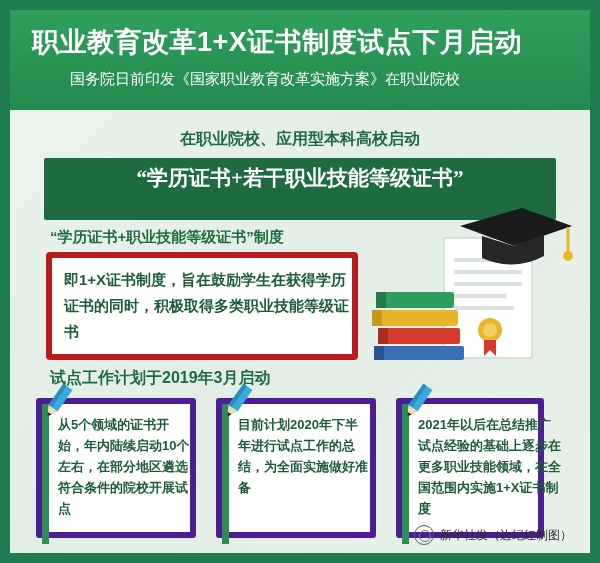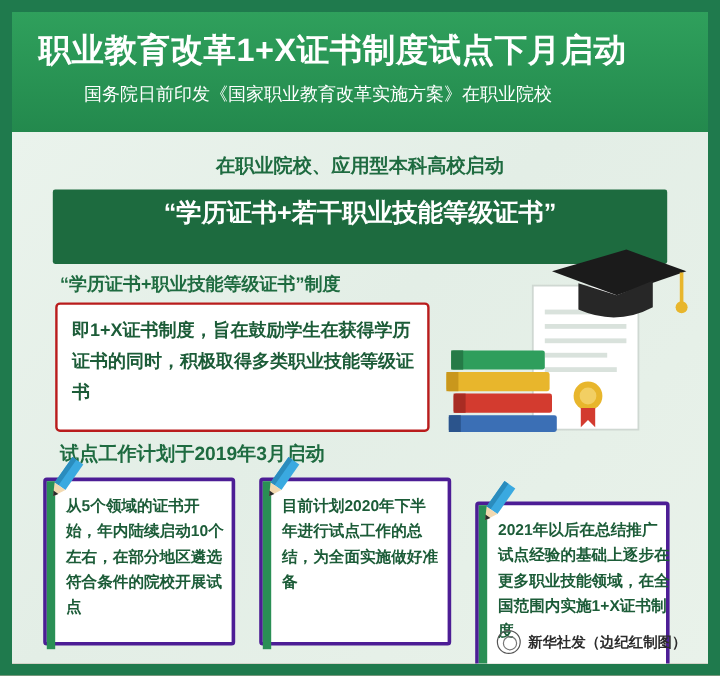--- a/index.html
+++ b/index.html
@@ -5,21 +5,21 @@
   html,body{margin:0;padding:0;}
   body{
     width:600px;height:563px;
     font-family:"Liberation Sans","DejaVu Sans",sans-serif;
     background:#f2f5f2;
     overflow:hidden;
   }
   .poster{
     position:relative;
     width:600px;height:563px;
-    background:#fca5a5;
+    background:#14b8a6;
     box-sizing:border-box;
     border:10px solid #1f7a4d;
     overflow:hidden;
   }
   .inner{
     position:absolute;
     left:0;top:0;right:0;bottom:0;
     background:#ffffff;
   }
   
@@ -61,20 +61,21 @@
     color:#1e6b40;
     font-size:16px;
     font-weight:bold;
     line-height:22px;
   }
   
   .ribbon{
     position:absolute;left:34px;top:48px;width:512px;height:62px;
     background:#1d6b3f;
     border-radius:2px;
+    font-family:Liberation Serif, serif;
   }
   .ribbon-main{
     position:absolute;left:0;top:6px;width:512px;
     text-align:center;
     color:#ffffff;
     font-size:21px;
     font-weight:bold;
     line-height:28px;
     white-space:nowrap;
   }
@@ -89,21 +90,21 @@
   .def-title{
     position:absolute;left:40px;top:118px;
     color:#1e6b40;
     font-size:15px;
     font-weight:bold;
     white-space:nowrap;
   }
   .def-box{
     position:absolute;left:36px;top:142px;width:312px;height:108px;
     background:#ffffff;
-    border:2px solid #b91c1c;
+    border:6px solid #b91c1c;
     border-radius:4px;
     box-sizing:border-box;
   }
   .def-text{
     position:absolute;left:12px;top:9px;width:288px;
     color:#1c5c38;
     font-size:15px;
     line-height:26px;
     font-weight:bold;
   }
@@ -118,44 +119,44 @@
     font-size:16px;
     font-weight:bold;
     white-space:nowrap;
   }
   
   .card{
     position:absolute;top:288px;width:160px;height:140px;
     background:#ffffff;
     border-radius:3px;
     box-sizing:border-box;
-    border:3px solid #4c1d95;
+    border:6px solid #4c1d95;
   }
   .card .bar{
     position:absolute;left:0;top:0;width:7px;height:140px;
     background:#2a8f55;
   }
   .card .ctext{
     position:absolute;left:16px;top:10px;width:132px;
     color:#1c5c38;
     font-size:13px;
     line-height:21px;
     font-weight:bold;
   }
   #card1{left:26px;}
   #card2{left:206px;}
-  #card3{left:386px;width:162px;margin-top:20px;}
+  #card3{left:386px;width:148px;}
   #card3 .bar{height:140px;}
   #card3 .ctext{width:144px;}
   .pencil{position:absolute;top:-22px;left:-4px;}
   
   .credit{
     position:absolute;right:18px;bottom:8px;
     display:flex;align-items:center;gap:6px;
-    color:#2c2c2c;font-size:12px;font-weight:bold;
+    color:#2c2c2c;font-size:12px;
   }
   .credit .seal{
     width:18px;height:18px;border-radius:50%;
     border:1px solid #555;display:inline-block;
     position:relative;
   }
   .credit .seal:after{
     content:"";position:absolute;left:4px;top:4px;width:10px;height:10px;
     border-radius:50%;border:1px solid #777;
   }

